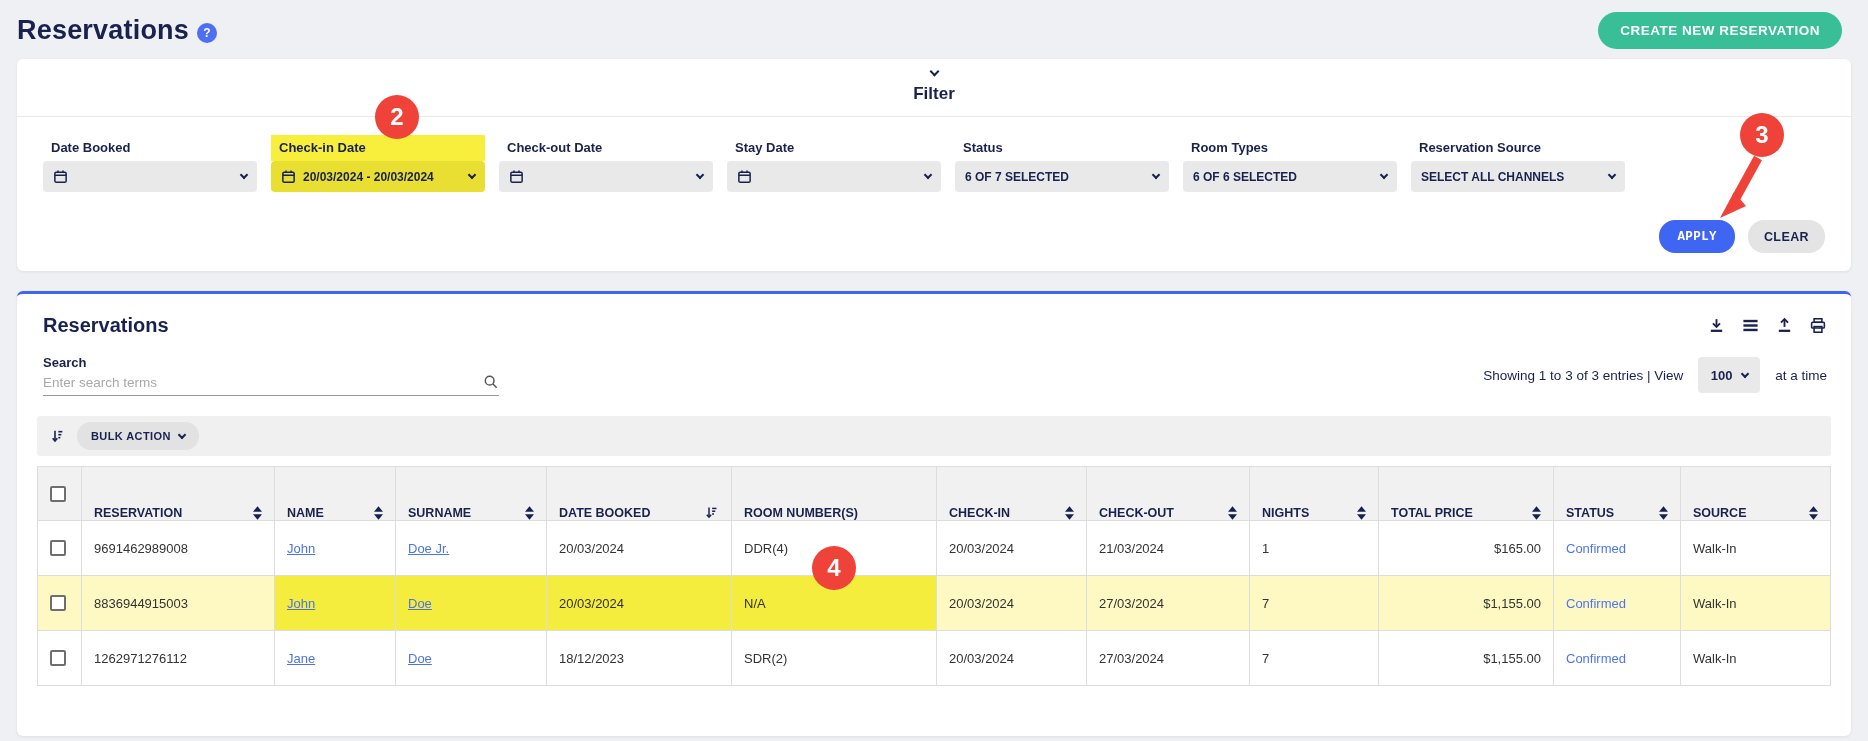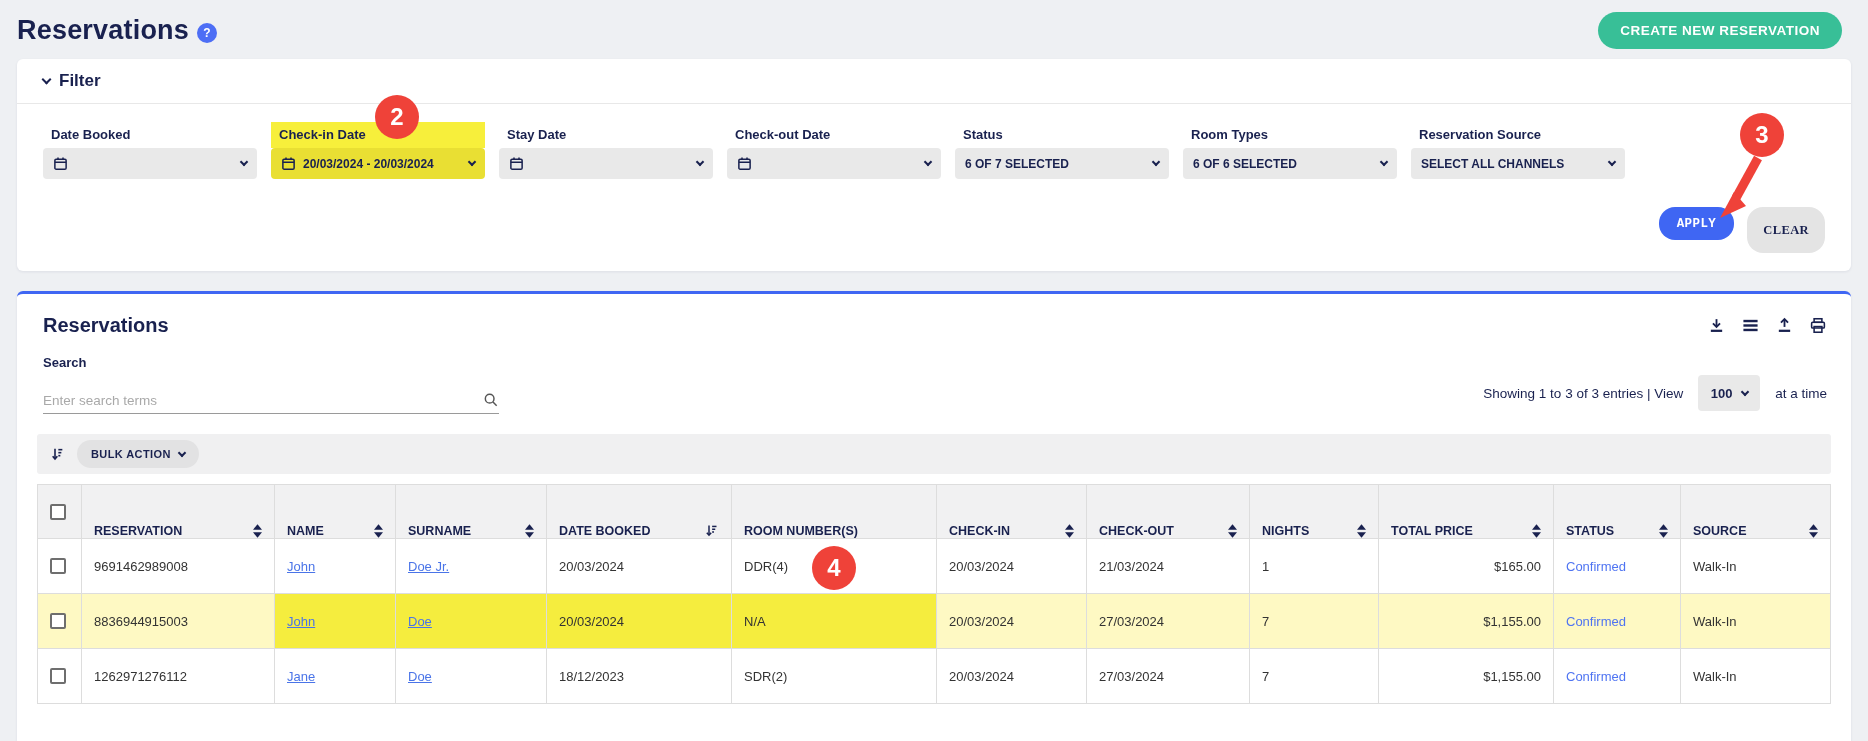--- a/index.html
+++ b/index.html
@@ -14,47 +14,47 @@
   .help-badge { width:20px; height:20px; border-radius:50%; background:#4d6ef5; color:#fff; font-size:12px; font-weight:bold;
                 display:flex; align-items:center; justify-content:center; margin-top:4px; }
   .btn-create { background:#38bf97; color:#fff; border:none; height:37px; border-radius:19px; padding:0 22px;
                 font-size:13.5px; font-weight:bold; letter-spacing:.5px; font-family:inherit; cursor:pointer; }
 
   
   .panel { background:#fff; margin:0 17px; border-radius:6px; box-shadow:0 1px 3px rgba(20,30,80,.08); }
 
   
   .filter-panel { position:relative; }
-  .filter-head { display:flex; align-items:center; gap:9px; padding:12px 26px; border-bottom:1px solid #e8e8e8; cursor:pointer; }
+  .filter-head { display:flex; align-items:center; gap:9px; padding:12px 26px; border-bottom:1px solid #e8e8e8; cursor:pointer;flex-direction:column; }
   .filter-title { font-size:17px; font-weight:bold; color:#19214f; }
   .chev { width:7px; height:7px; border-right:2px solid #19214f; border-bottom:2px solid #19214f; transform:rotate(45deg); margin-top:-3px; }
   .chev.sm { width:6px; height:6px; border-width:2px; }
   .filter-fields { display:flex; gap:14px; padding:18px 26px 0 26px; }
   .ffield { width:214px; }
   .flabel { font-size:13px; font-weight:bold; color:#19214f; padding:5px 8px 6px 8px; }
   .fcontrol { height:31px; background:#e9e9e9; border-radius:4px; display:flex; align-items:center; gap:7px;
               padding:0 10px; margin:0 0 0 0; font-size:12px; font-weight:bold; color:#19214f; cursor:pointer; }
   .fcontrol .chev { margin-left:auto; }
   .ffield.hl .flabel { background:#f7ef3b; }
   .ffield.hl .fcontrol { background:#e9df33; }
   .fvalue { white-space:nowrap; }
   .filter-actions { display:flex; justify-content:flex-end; gap:13px; padding:28px 26px 18px 26px; }
   .btn-apply { background:#3f66f3; color:#fff; border:none; height:33px; border-radius:16px; padding:0 18px;
                font-size:12.5px; font-weight:bold; letter-spacing:.4px; font-family:Liberation Mono, monospace; cursor:pointer; }
-  .btn-clear { background:#e4e4e4; color:#19214f; border:none; height:46px; border-radius:16px; padding:0 16px;
-               font-size:12.5px; font-weight:bold; letter-spacing:.4px; font-family:Liberation Serif, serif; cursor:pointer; }
+  .btn-clear { background:#e4e4e4; color:#19214f; border:none; height:33px; border-radius:16px; padding:0 16px;
+               font-size:12.5px; font-weight:bold; letter-spacing:.4px; font-family:Liberation Sans, sans-serif; cursor:pointer; }
 
   
   .res-panel { margin-top:20px; border-top:3px solid #3f66f3; border-radius:6px; padding:0 20px 42px 20px; min-height:445px; }
   .res-head { display:flex; align-items:center; justify-content:space-between; padding:20px 4px 0 6px; }
   .res-title { font-size:20px; font-weight:bold; color:#19214f; }
   .tool-icons { display:flex; align-items:center; gap:16px; color:#19214f; }
   .tool-icons .ticon { cursor:pointer; display:flex; }
   .search-row { display:flex; justify-content:space-between; align-items:flex-end; padding:18px 4px 0 6px; }
-  .search-label { font-size:13px; font-weight:bold; color:#19214f; margin-bottom:22px; }
+  .search-label { font-size:13px; font-weight:bold; color:#19214f; margin-bottom:4px; }
   .search-box { width:456px; display:flex; align-items:center; border-bottom:1px solid #9a9a9a; padding-bottom:5px; }
   .search-box input { flex:1; border:none; outline:none; font-size:13.5px; color:#333; font-family:inherit; background:transparent; }
   .search-box input::placeholder { color:#a9a9a9; }
   .meta-row { display:flex; align-items:center; gap:15px; padding-bottom:3px; }
   .meta-text { font-size:13.5px; color:#19214f; }
   .pagesize { height:36px; min-width:62px; background:#e9e9e9; border-radius:4px; display:flex; align-items:center;
               justify-content:center; gap:9px; font-size:13px; font-weight:bold; color:#19214f; cursor:pointer; padding:0 10px; }
 
   .bulk-band { margin-top:20px; background:#f0f0f1; border-radius:3px; height:40px; display:flex; align-items:center; gap:12px; padding:0 12px; }
   .bulk-btn { background:#e2e2e3; border:none; height:28px; border-radius:15px; padding:0 14px; display:flex; align-items:center; gap:8px;
@@ -126,35 +126,35 @@
               <line x1="3" y1="10" x2="21" y2="10"></line>
               <line x1="8" y1="2.5" x2="8" y2="6"></line>
               <line x1="16" y1="2.5" x2="16" y2="6"></line>
             </svg>
           <span class="fvalue">20/03/2024 - 20/03/2024</span>
           <span class="chev sm"></span>
         </div>
       </div>
 
       <div class="ffield">
-        <div class="flabel">Stay Date</div>
+        <div class="flabel">Check-out Date</div>
         <div class="fcontrol">
           <svg width="15" height="15" viewBox="0 0 24 24" fill="none" stroke="#19214f" stroke-width="2.4">
               <rect x="3" y="5" width="18" height="16" rx="2"></rect>
               <line x1="3" y1="10" x2="21" y2="10"></line>
               <line x1="8" y1="2.5" x2="8" y2="6"></line>
               <line x1="16" y1="2.5" x2="16" y2="6"></line>
             </svg>
           <span class="fvalue"></span>
           <span class="chev sm"></span>
         </div>
       </div>
 
       <div class="ffield">
-        <div class="flabel">Check-out Date</div>
+        <div class="flabel">Stay Date</div>
         <div class="fcontrol">
           <svg width="15" height="15" viewBox="0 0 24 24" fill="none" stroke="#19214f" stroke-width="2.4">
               <rect x="3" y="5" width="18" height="16" rx="2"></rect>
               <line x1="3" y1="10" x2="21" y2="10"></line>
               <line x1="8" y1="2.5" x2="8" y2="6"></line>
               <line x1="16" y1="2.5" x2="16" y2="6"></line>
             </svg>
           <span class="fvalue"></span>
           <span class="chev sm"></span>
         </div>

